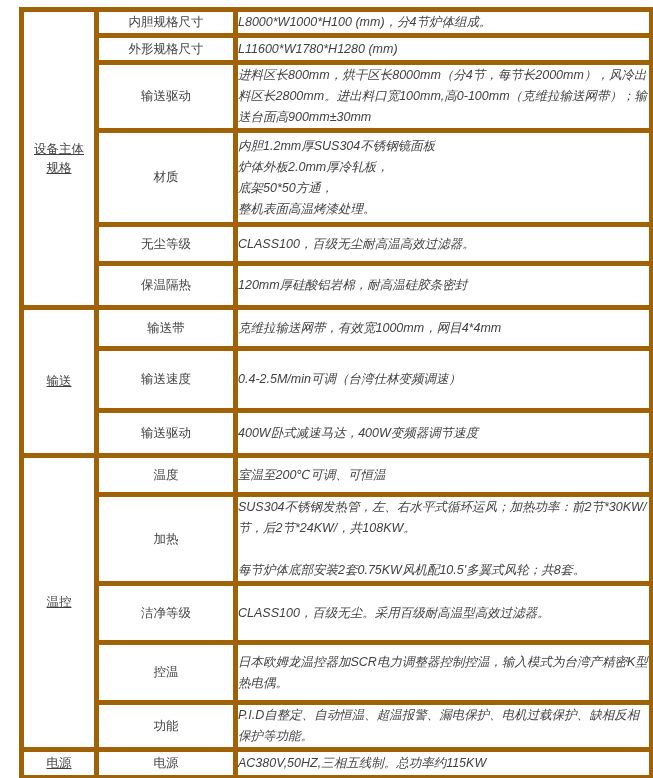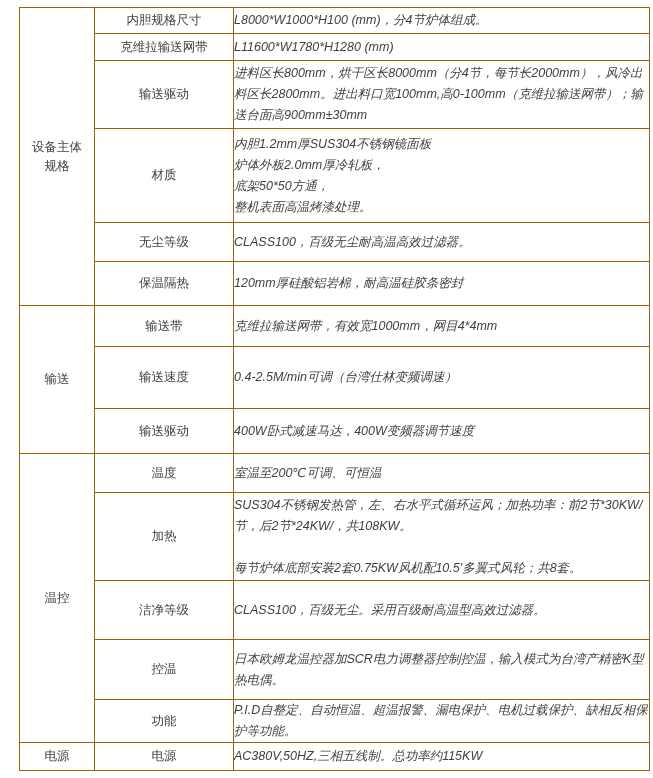--- a/index.html
+++ b/index.html
@@ -14,31 +14,32 @@
   }
   table.spec-table {
     position: absolute;
     left: 19px;
     top: 7px;
     width: 630px;
     border-collapse: collapse;
     table-layout: fixed;
   }
   table.spec-table td {
-    border: 1px solid #a16207;
+    border: 5px solid #a16207;
     color: #3f3f3f;
     font-size: 12.5px;
     padding: 0;
   }
   td.cat {
     text-align: center;
     vertical-align: middle;
     white-space: pre-line;
     line-height: 19px;
     padding: 2px;
+    text-decoration: underline;
   }
   td.label {
     text-align: center;
     vertical-align: middle;
     line-height: 17px;
     padding: 2px;
   }
   td.value {
     text-align: left;
     vertical-align: middle;
@@ -59,21 +60,21 @@
   </colgroup>
   <tbody>
 
     <tr style="height:26px">
       <td class="cat" rowspan="6">设备主体
 规格</td>
       <td class="label">内胆规格尺寸</td>
       <td class="value">L8000*W1000*H100 (mm)，分4节炉体组成。</td>
     </tr>
     <tr style="height:27px">
-      <td class="label">克维拉输送网带</td>
+      <td class="label">外形规格尺寸</td>
       <td class="value">L11600*W1780*H1280 (mm)</td>
     </tr>
     <tr style="height:68px">
       <td class="label">输送驱动</td>
       <td class="value">进料区长800mm，烘干区长8000mm（分4节，每节长2000mm），风冷出料区长2800mm。进出料口宽100mm,高0-100mm（克维拉输送网带）；输送台面高900mm±30mm</td>
     </tr>
     <tr style="height:94px">
       <td class="label">材质</td>
       <td class="value">内胆1.2mm厚SUS304不锈钢镜面板
 炉体外板2.0mm厚冷轧板，

